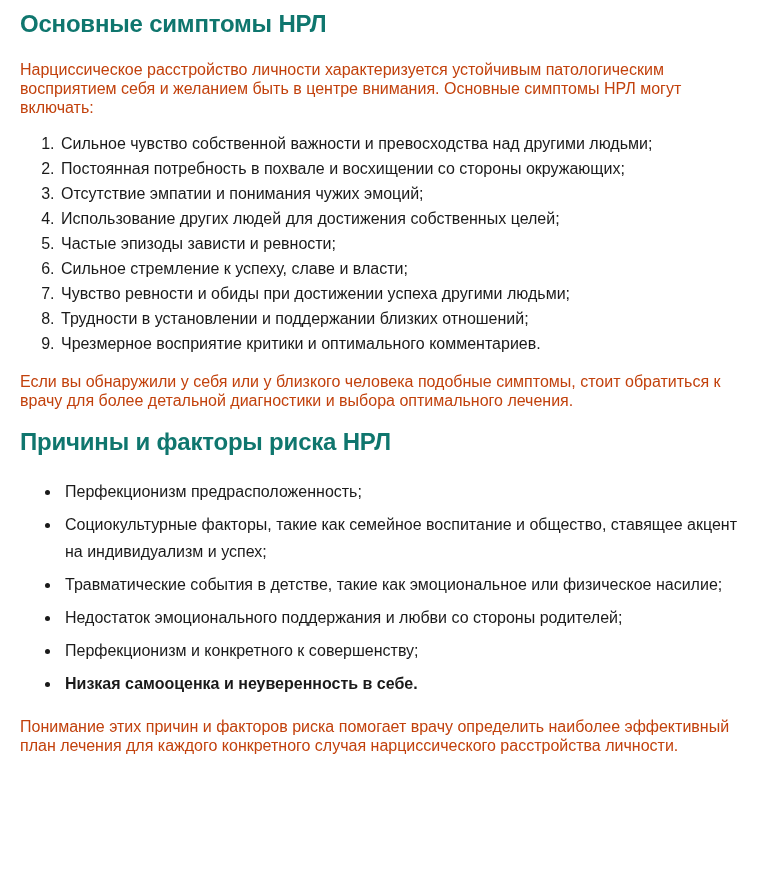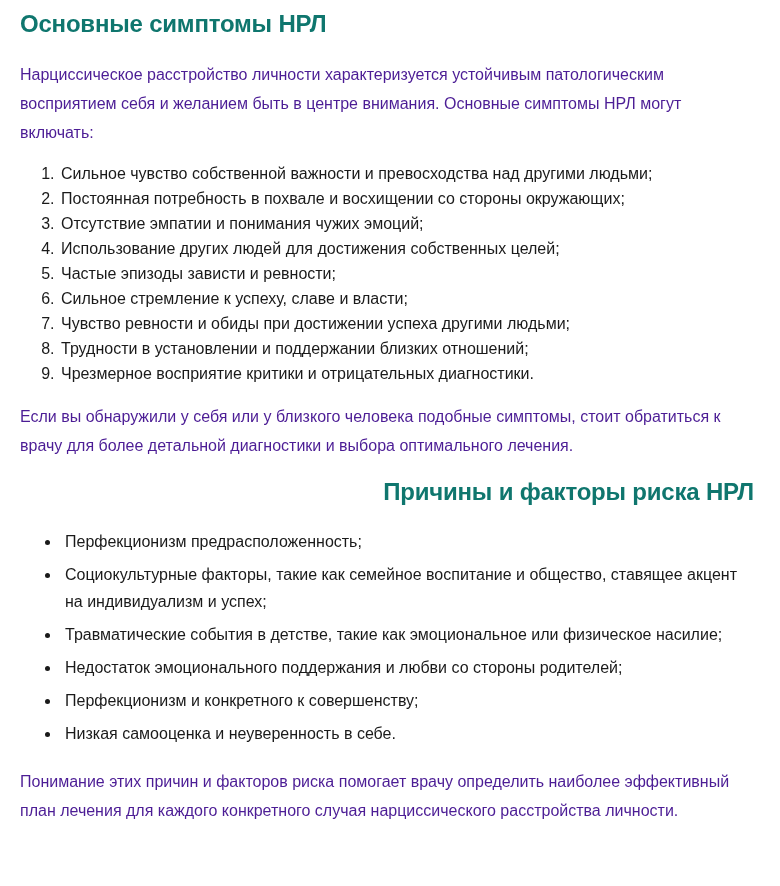--- a/index.html
+++ b/index.html
@@ -24,26 +24,25 @@
   h2.section-heading {
     font-size: 24px;
     line-height: 32px;
     font-weight: 700;
     color: #0f766e;
     letter-spacing: -0.2px;
     margin: 0 0 20px 0;
   }
   h2.section-heading.second {
     margin-top: 16px;
-    text-align: right;
   }
   p.para {
     margin: 0 0 14px 0;
-    line-height: 29px;
-    color: #4c1d95;
+    line-height: 19px;
+    color: #c2410c;
   }
   ol.num-list {
     margin: 12px 0 16px 0;
     padding-left: 39px;
   }
   ol.num-list li {
     line-height: 25px;
     margin: 0;
     padding-left: 2px;
   }
@@ -51,41 +50,42 @@
     margin: 0 0 20px 0;
     padding-left: 41px;
   }
   ul.bullet-list li {
     line-height: 27px;
     margin: 0 0 6px 0;
     padding-left: 4px;
   }
   ul.bullet-list li:last-child {
     margin-bottom: 0;
+    font-weight: bold;
   }
 </style>
 </head>
 <body>
 
 <div class="doc">
 
   <h2 class="section-heading">Основные симптомы НРЛ</h2>
 
   <p class="para">Нарциссическое расстройство личности характеризуется устойчивым патологическим восприятием себя и желанием быть в центре внимания. Основные симптомы НРЛ могут включать:</p>
 
   <ol class="num-list">
     <li>Сильное чувство собственной важности и превосходства над другими людьми;</li>
     <li>Постоянная потребность в похвале и восхищении со стороны окружающих;</li>
     <li>Отсутствие эмпатии и понимания чужих эмоций;</li>
     <li>Использование других людей для достижения собственных целей;</li>
     <li>Частые эпизоды зависти и ревности;</li>
     <li>Сильное стремление к успеху, славе и власти;</li>
     <li>Чувство ревности и обиды при достижении успеха другими людьми;</li>
     <li>Трудности в установлении и поддержании близких отношений;</li>
-    <li>Чрезмерное восприятие критики и отрицательных диагностики.</li>
+    <li>Чрезмерное восприятие критики и оптимального комментариев.</li>
   </ol>
 
   <p class="para">Если вы обнаружили у себя или у близкого человека подобные симптомы, стоит обратиться к врачу для более детальной диагностики и выбора оптимального лечения.</p>
 
   <h2 class="section-heading second">Причины и факторы риска НРЛ</h2>
 
 
   <ul class="bullet-list">
     <li>Перфекционизм предрасположенность;</li>
     <li>Социокультурные факторы, такие как семейное воспитание и общество, ставящее акцент на индивидуализм и успех;</li>

